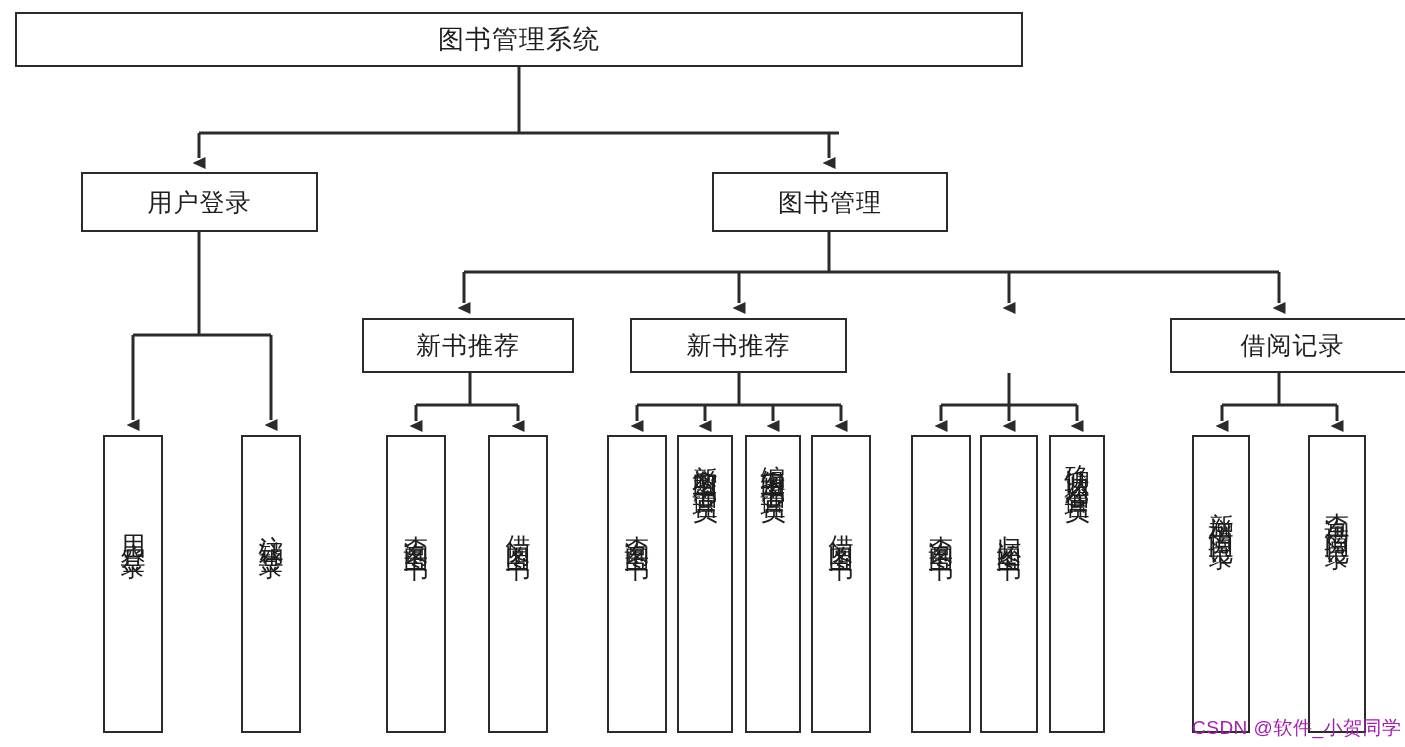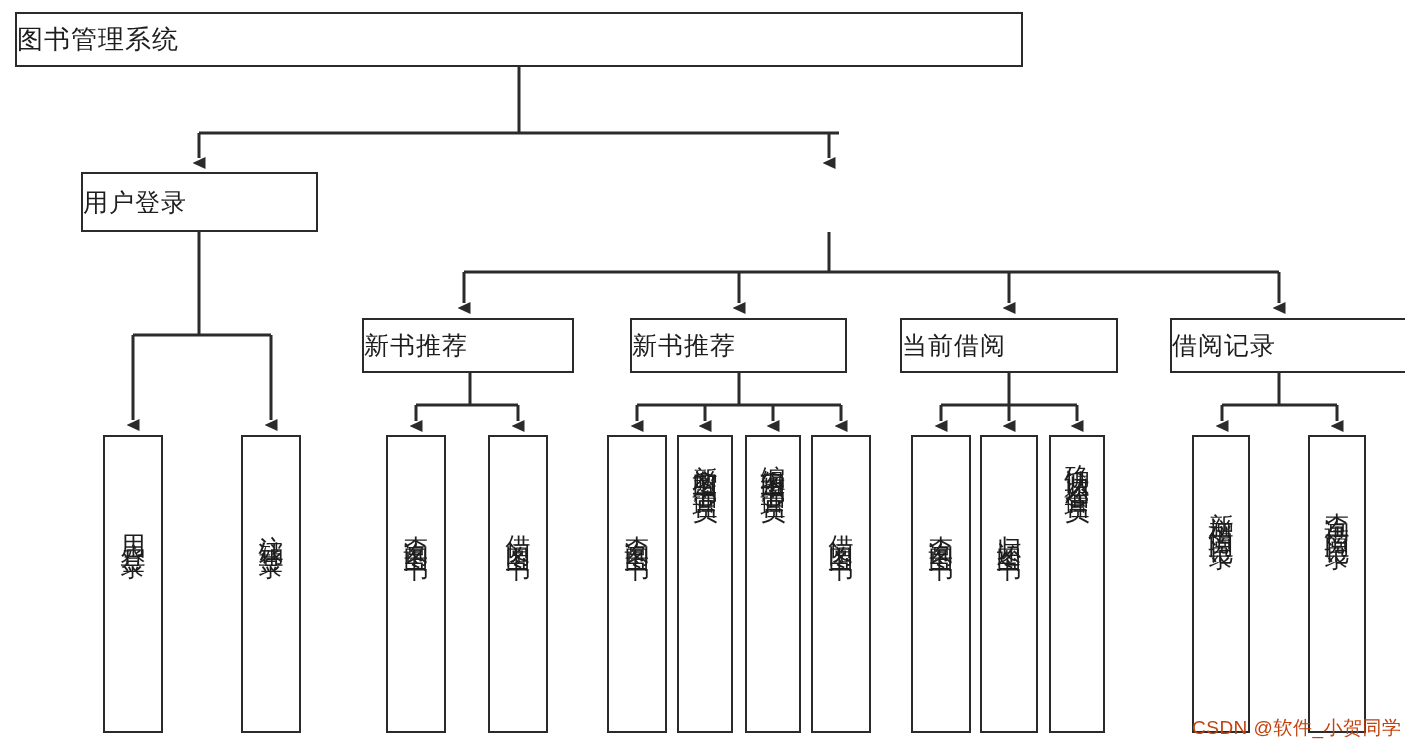--- a/index.html
+++ b/index.html
@@ -13,21 +13,21 @@
   #stage{position:absolute;left:0;top:0;width:1405px;height:747px;}
   #edges{position:absolute;left:0;top:0;width:1405px;height:747px;}
 
   .node{
     position:absolute;
     box-sizing:border-box;
     background:#ffffff;
     border:2.5px solid #2b2b2b;
     display:flex;
     align-items:center;
-    justify-content:flex-start;
+    justify-content:center;
     color:#1d1d1d;
   }
   .node .lbl{
     display:block;
     text-align:center;
     line-height:1.05;
     white-space:nowrap;
   }
   
   .h .lbl{font-size:25px;letter-spacing:1px;}
@@ -44,21 +44,21 @@
     white-space:normal;
     margin:0 auto;
   }
   .v.tall .lbl{letter-spacing:5px;}
   .v.mid .lbl{margin-top:78px;}
   .v.mid2 .lbl{margin-top:55px;}
   .v.top .lbl{margin-top:8px;}
 
   .watermark{
     position:absolute;
-    color:#c2410c;
+    color:#a21caf;
     font-size:19px;
     white-space:nowrap;
     letter-spacing:0.5px;
   }
 </style>
 </head>
 <body>
 
 <div id="stage">
 
@@ -112,29 +112,29 @@
     </g>
   </svg>
 
   <div class="node h root" style="left:15px;top:12px;width:1008px;height:55px;">
     <span class="lbl">图书管理系统</span>
   </div>
 
   <div class="node h" style="left:81px;top:172px;width:237px;height:60px;">
     <span class="lbl">用户登录</span>
   </div>
+  <div class="node h" style="left:712px;top:172px;width:236px;height:60px;">
+    <span class="lbl">图书管理</span>
+  </div>
 
   <div class="node h" style="left:362px;top:318px;width:212px;height:55px;">
     <span class="lbl">新书推荐</span>
   </div>
   <div class="node h" style="left:630px;top:318px;width:217px;height:55px;">
     <span class="lbl">新书推荐</span>
-  </div>
-  <div class="node h" style="left:900px;top:318px;width:218px;height:55px;">
-    <span class="lbl">当前借阅</span>
   </div>
   <div class="node h" style="left:1170px;top:318px;width:245px;height:55px;">
     <span class="lbl">借阅记录</span>
   </div>
 
   <div class="node v mid" style="left:103px;top:435px;width:60px;height:298px;">
     <span class="lbl">用户登录</span>
   </div>
   <div class="node v mid" style="left:241px;top:435px;width:60px;height:298px;">
     <span class="lbl">注销登录</span>

